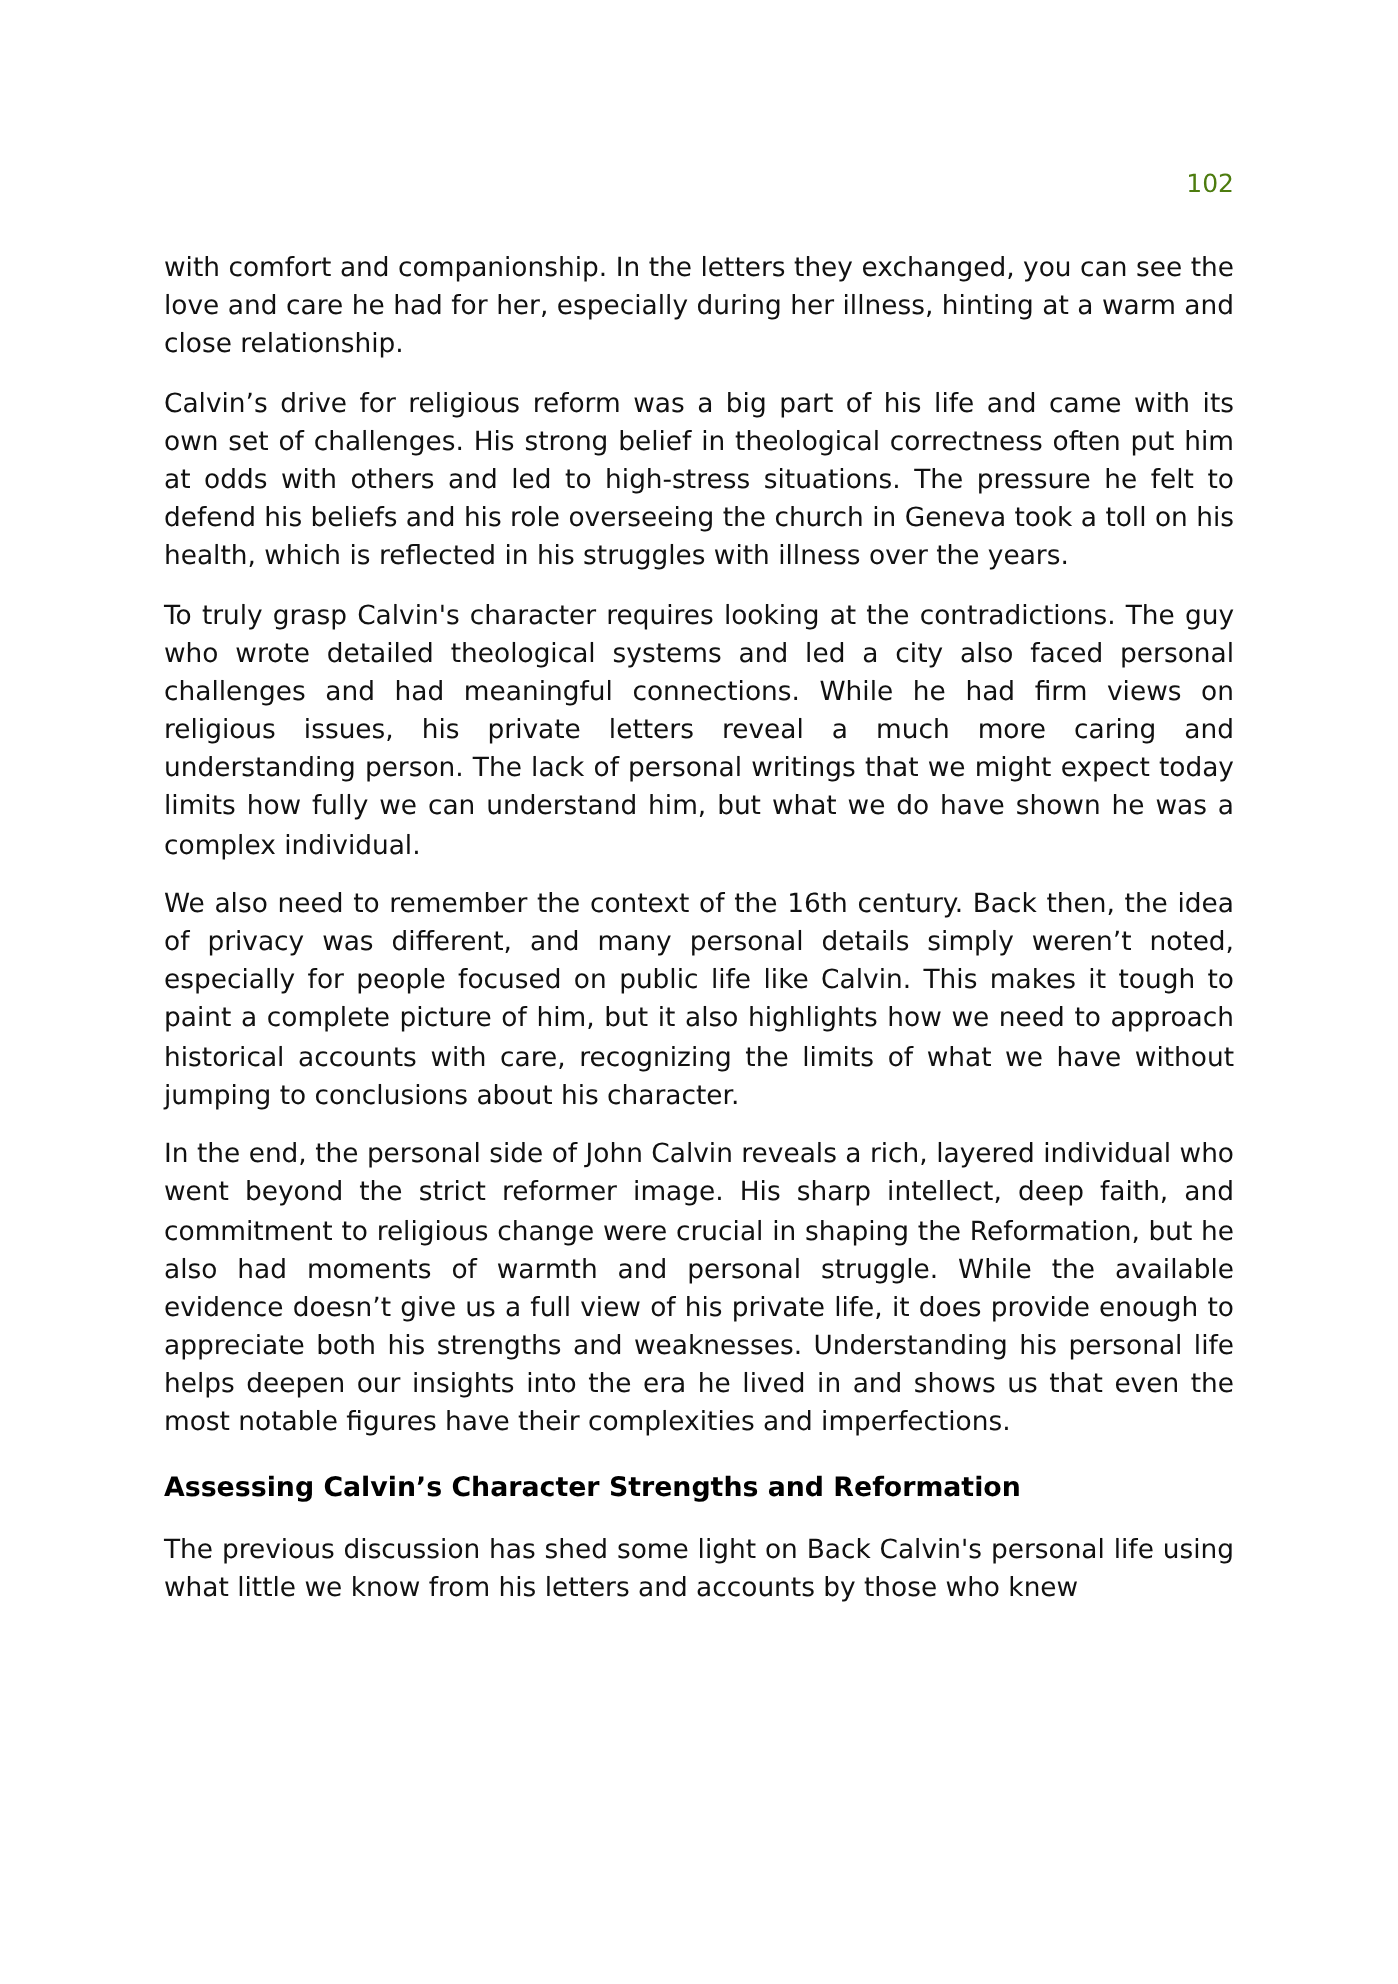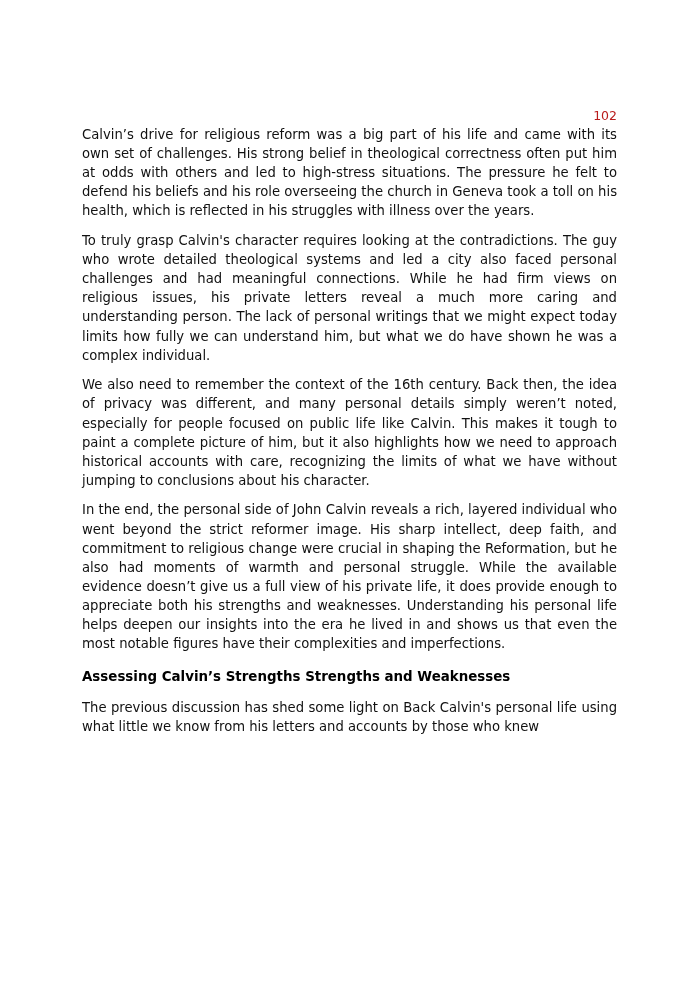--- a/index.html
+++ b/index.html
@@ -1,38 +1,39 @@
 <!DOCTYPE html>
 <html><head>
 <meta charset="utf-8">
 <style>
   html, body { margin: 0; padding: 0; background: #ffffff; }
   body { width: 699px; height: 992px; position: relative; overflow: hidden; }
   .page { position: absolute; left: 0; top: 0; width: 699px; height: 992px; background: #ffffff; }
   .page-number {
     position: absolute; top: 84px; right: 82px;
-    font-family: "DejaVu Sans", sans-serif; font-size: 12.5px; color: #b91c1c; margin-top: 24px;
+    font-family: "DejaVu Sans", sans-serif; font-size: 12.5px; color: #4d7c0f;
   }
   .content {
     position: absolute; left: 82px; top: 125px; width: 535px;
     font-family: "DejaVu Sans", sans-serif; font-size: 13.2px; line-height: 19.1px;
     color: #111; text-align: justify;
   }
   .content p { margin: 0 0 10.6px 0; }
   .content h2 {
     font-family: "DejaVu Sans", sans-serif; font-size: 13.4px; font-weight: bold;
     margin: 14px 0 12px 0; line-height: 19px; color: #000; text-align: left;
   }
 </style>
 </head>
 <body>
 
 <div class="page">
   <div class="page-number">102</div>
   <div class="content">
+    <p>with comfort and companionship. In the letters they exchanged, you can see the love and care he had for her, especially during her illness, hinting at a warm and close relationship.</p>
     <p>Calvin’s drive for religious reform was a big part of his life and came with its own set of challenges. His strong belief in theological correctness often put him at odds with others and led to high-stress situations. The pressure he felt to defend his beliefs and his role overseeing the church in Geneva took a toll on his health, which is reflected in his struggles with illness over the years.</p>
     <p>To truly grasp Calvin's character requires looking at the contradictions. The guy who wrote detailed theological systems and led a city also faced personal challenges and had meaningful connections. While he had firm views on religious issues, his private letters reveal a much more caring and understanding person. The lack of personal writings that we might expect today limits how fully we can understand him, but what we do have shown he was a complex individual.</p>
     <p>We also need to remember the context of the 16th century. Back then, the idea of privacy was different, and many personal details simply weren’t noted, especially for people focused on public life like Calvin. This makes it tough to paint a complete picture of him, but it also highlights how we need to approach historical accounts with care, recognizing the limits of what we have without jumping to conclusions about his character.</p>
     <p>In the end, the personal side of John Calvin reveals a rich, layered individual who went beyond the strict reformer image. His sharp intellect, deep faith, and commitment to religious change were crucial in shaping the Reformation, but he also had moments of warmth and personal struggle. While the available evidence doesn’t give us a full view of his private life, it does provide enough to appreciate both his strengths and weaknesses. Understanding his personal life helps deepen our insights into the era he lived in and shows us that even the most notable figures have their complexities and imperfections.</p>
-    <h2>Assessing Calvin’s Strengths Strengths and Weaknesses</h2>
+    <h2>Assessing Calvin’s Character Strengths and Reformation</h2>
     <p>The previous discussion has shed some light on Back Calvin's personal life using what little we know from his letters and accounts by those who knew</p>
   </div>
 </div>
 
 </body></html>

